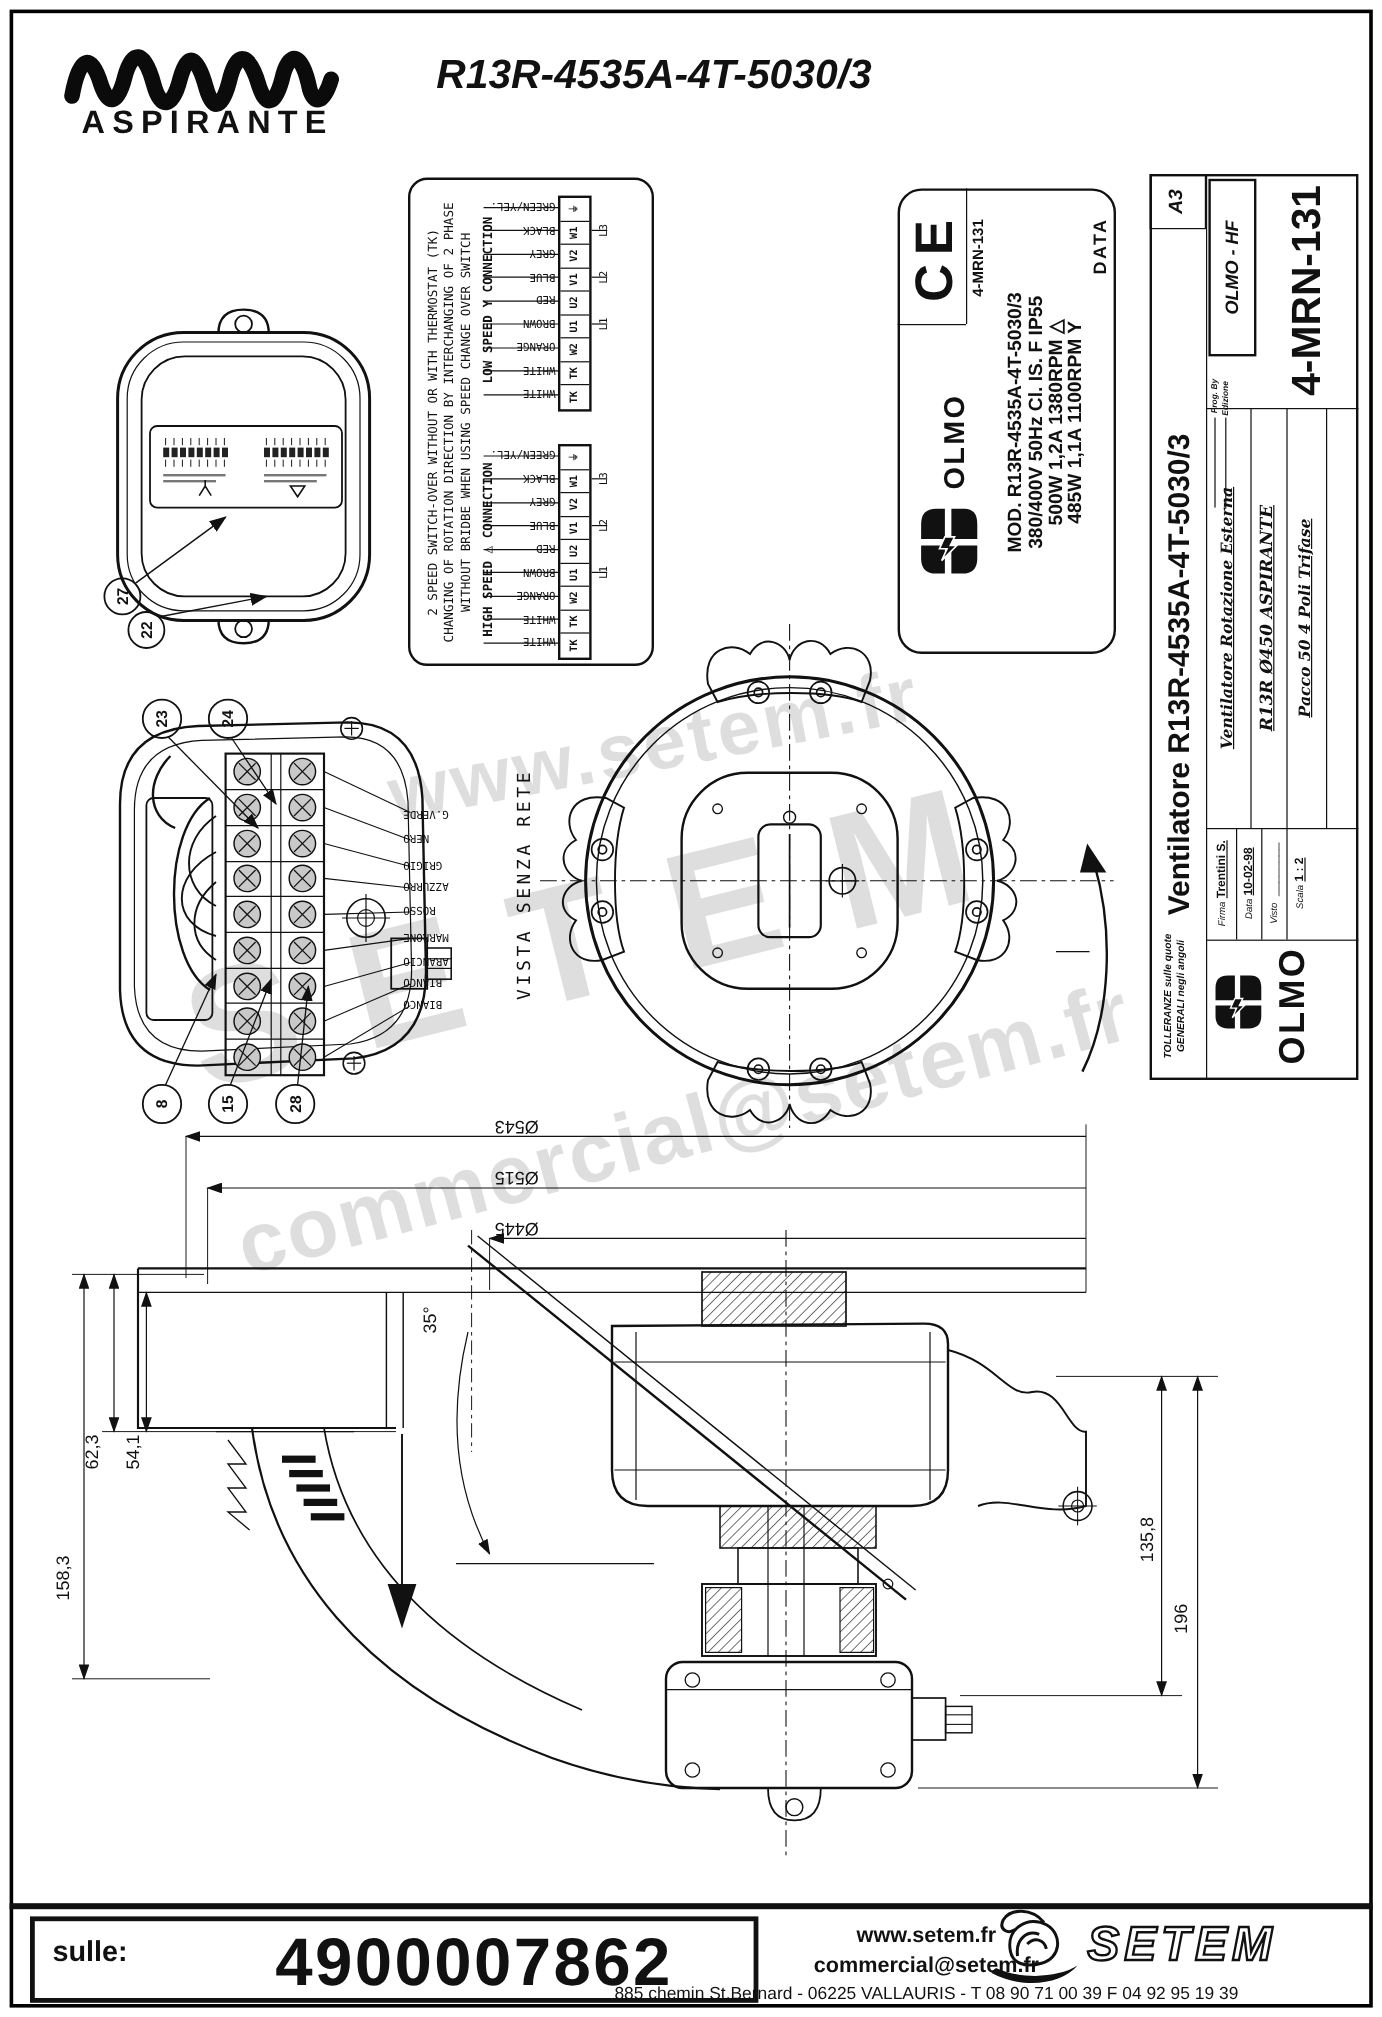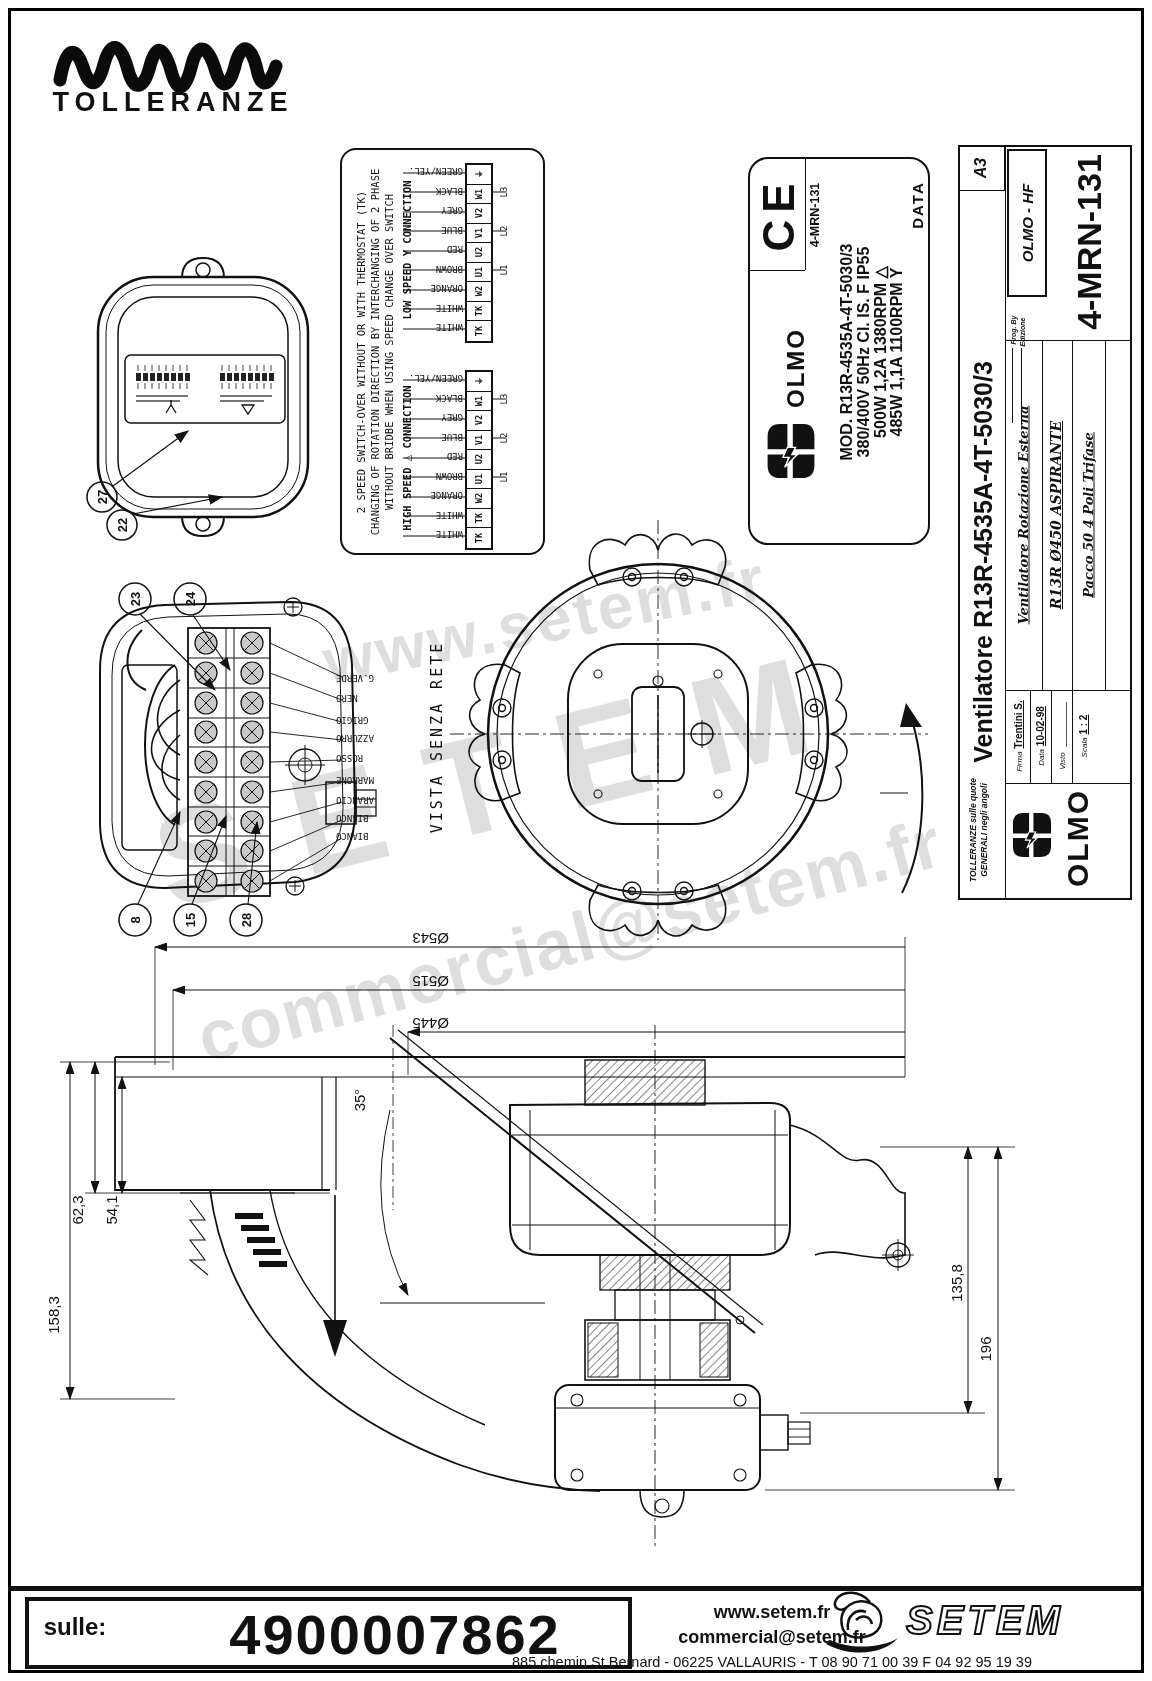--- a/index.html
+++ b/index.html
@@ -39,21 +39,22 @@
 
   <div class="wm" style="left:545px;top:620px;font-size:64px;transform:translate(-50%,-50%) rotate(-11deg);letter-spacing:3px;">www.setem.fr</div>
   <div class="wm" style="left:505px;top:778px;font-size:138px;transform:translate(-50%,-50%) rotate(-14deg);letter-spacing:48px;">SETEM</div>
   <div class="wm" style="left:570px;top:940px;font-size:70px;transform:translate(-50%,-50%) rotate(-15deg);letter-spacing:2px;">commercial@setem.fr</div>
 
   <svg style="left:52px;top:30px;" width="250" height="62" viewBox="0 0 250 62">
     <path d="M8,50 C14,16 24,14 32,40 C38,58 46,58 52,34 C58,12 68,10 76,40 C82,62 92,60 98,36
              C104,14 112,14 120,44 C126,64 134,60 140,34 C146,12 156,14 164,42 C170,60 178,58 184,32
              C190,12 200,14 206,44 C210,58 218,56 224,36" fill="none" stroke="#0b0b0b" stroke-width="13" stroke-linecap="round" stroke-linejoin="round"></path>
   </svg>
-  <div class="t ctr b" style="left:173px;top:102px;font-size:27px;letter-spacing:6px;">TOLLERANZE</div>
+  <div class="t ctr b" style="left:173px;top:102px;font-size:27px;letter-spacing:6px;">ASPIRANTE</div>
+  <div class="t ctr b i" style="left:545px;top:62px;font-size:34px;">R13R-4535A-4T-5030/3</div>
 
   <div class="box" style="left:340px;top:148px;width:205px;height:407px;border-radius:16px;"></div>
   <div class="t rot mono" style="left:361px;top:352px;font-size:10.5px;">2 SPEED SWITCH-OVER WITHOUT OR WITH THERMOSTAT (TK)</div>
   <div class="t rot mono" style="left:375px;top:352px;font-size:10.5px;">CHANGING OF ROTATION DIRECTION BY INTERCHANGING OF 2 PHASE</div>
   <div class="t rot mono" style="left:389px;top:352px;font-size:10.5px;">WITHOUT BRIDBE WHEN USING SPEED CHANGE OVER SWITCH</div>
   <div class="t rot mono b" style="left:407px;top:250px;font-size:10.5px;">LOW SPEED Y CONNECTION</div>
   <div class="t rot mono b" style="left:407px;top:458px;font-size:10.5px;">HIGH SPEED △ CONNECTION</div>
 
   <svg style="left:340px;top:148px;" width="205" height="407" viewBox="0 0 205 407">
     <g stroke="#111" stroke-width="1">

